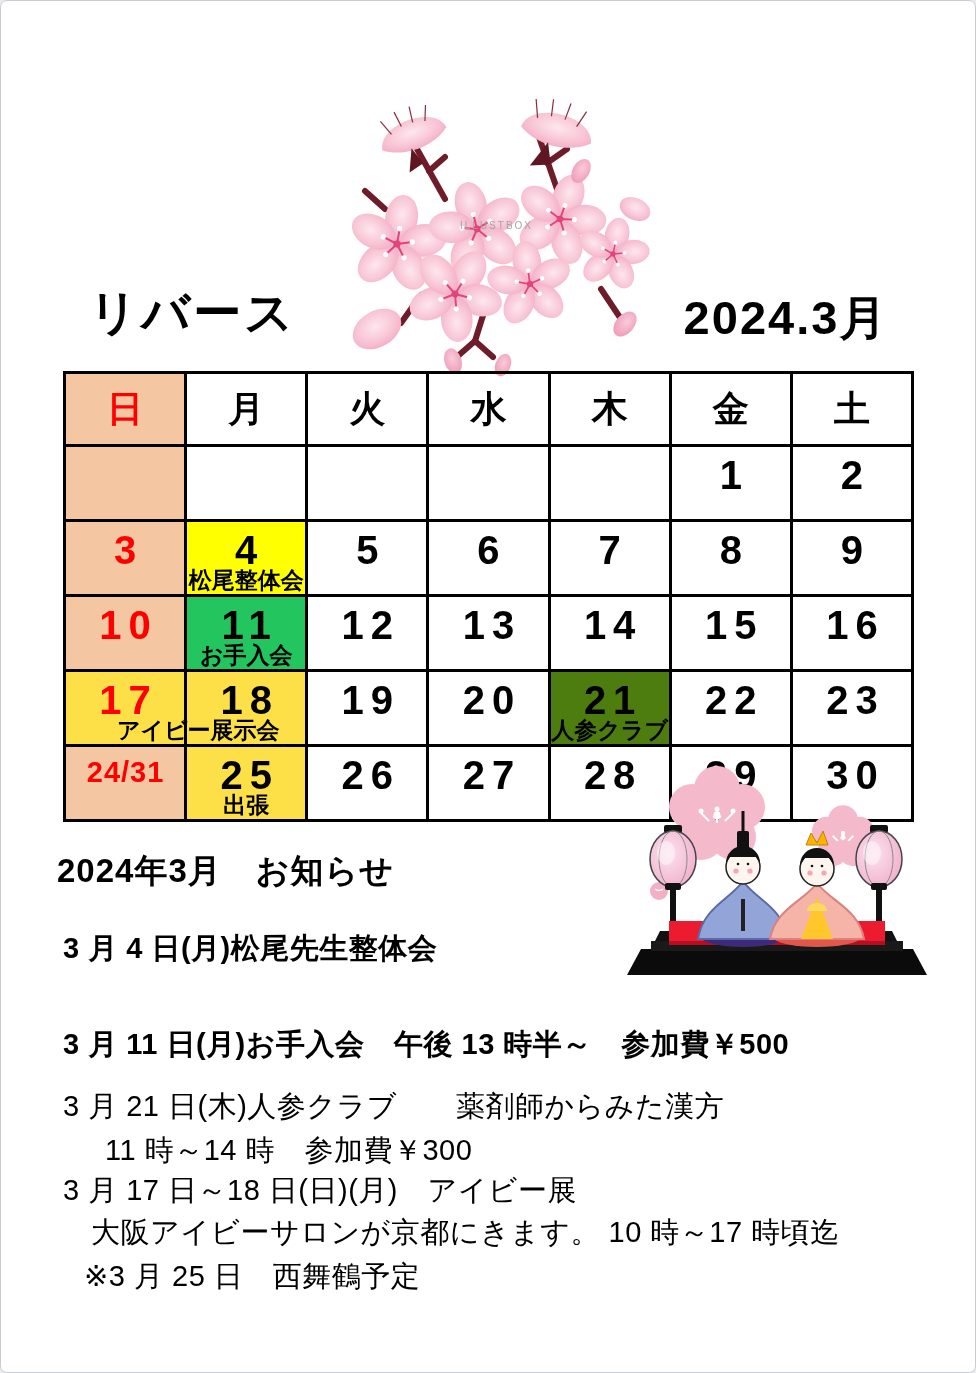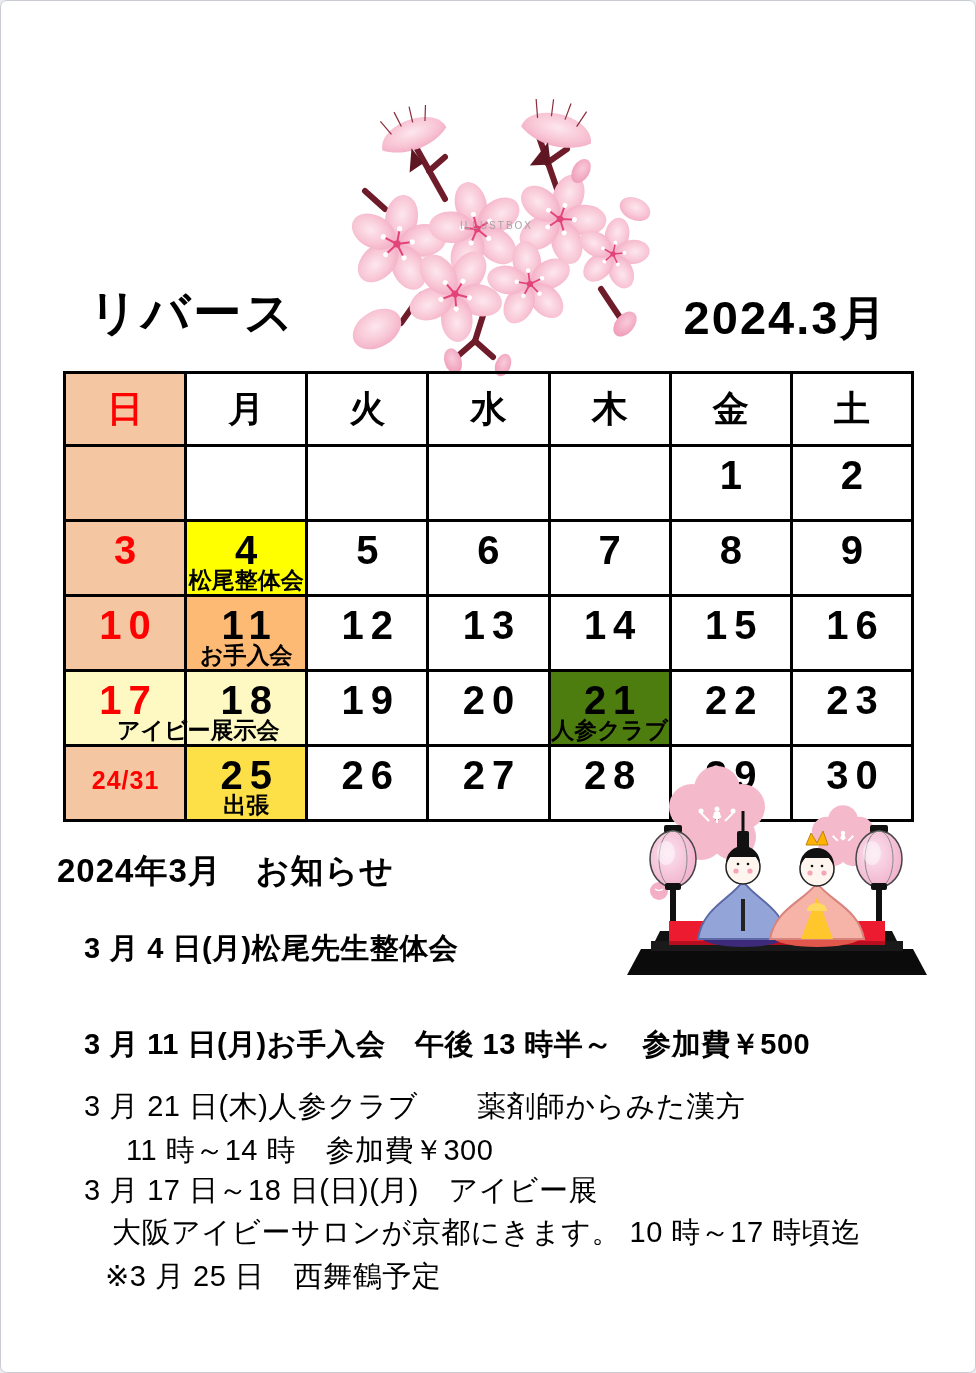--- a/index.html
+++ b/index.html
@@ -13,34 +13,34 @@
   .title-right { position:absolute; left:648px; top:286px; width:274px; text-align:center; font-size:47px; font-weight:700; letter-spacing:2px; }
   
   .sakura-wrap { position:absolute; left:324px; top:78px; width:342px; height:300px; }
   .hina-wrap   { position:absolute; left:610px; top:748px; width:334px; height:234px; z-index:6; }
   
   table.cal { position:absolute; left:62px; top:370px; width:851px; border-collapse:collapse; table-layout:fixed; z-index:2; }
   .cal th, .cal td { border:3px solid #000; padding:0; text-align:center; position:relative; }
   .cal th { height:70px; font-size:36px; font-weight:700; vertical-align:middle; }
   .cal td { height:72px; vertical-align:top; }
   .num { margin-top:5px; font-size:40px; font-weight:700; letter-spacing:7px; text-indent:7px; line-height:1.15; }
-  .num-small { font-size:25px; letter-spacing:1px; text-indent:1px; margin-top:19px; }
+  .num-small { font-size:29px; letter-spacing:1px; text-indent:1px; margin-top:9px; }
   .evt { position:absolute; bottom:1px; left:0; right:0; font-size:23px; font-weight:700; line-height:1.1; white-space:nowrap; z-index:4; }
   .evt-span { left:12%; right:auto; width:200%; text-align:center; }
   .evt-wide { left:-8%; right:auto; width:116%; text-align:center; }
   .bg-sun    { background:#F4C7A2; }
   .bg-yellow { background:#FFFF00; }
-  .bg-cream  { background:#fdba74; }
-  .bg-pink   { background:#fef9c3; }
+  .bg-cream  { background:#22c55e; }
+  .bg-pink   { background:#fde047; }
   .bg-lgreen { background:#4d7c0f; }
   .bg-green  { background:#fde047; }
   .red { color:#FF0000; }
   
   .notice-heading { position:absolute; left:56px; top:848px; font-size:33px; font-weight:900; letter-spacing:1px; white-space:nowrap; }
-  .nl { position:absolute; font-size:29px; white-space:nowrap; letter-spacing:0.5px;margin-left:21px; }
+  .nl { position:absolute; font-size:29px; white-space:nowrap; letter-spacing:0.5px; }
   .b  { font-weight:700; }
   .n1 { top:928px;  left:62px; }
   .n2 { top:977px;  left:100px; }
   .n3 { top:1024px; left:62px; }
   .n4 { top:1086px; left:62px; }
   .n5 { top:1130px; left:104px; }
   .n6 { top:1170px; left:62px; }
   .n7 { top:1212px; left:90px; }
   .n8 { top:1256px; left:83px; }
 </style>

